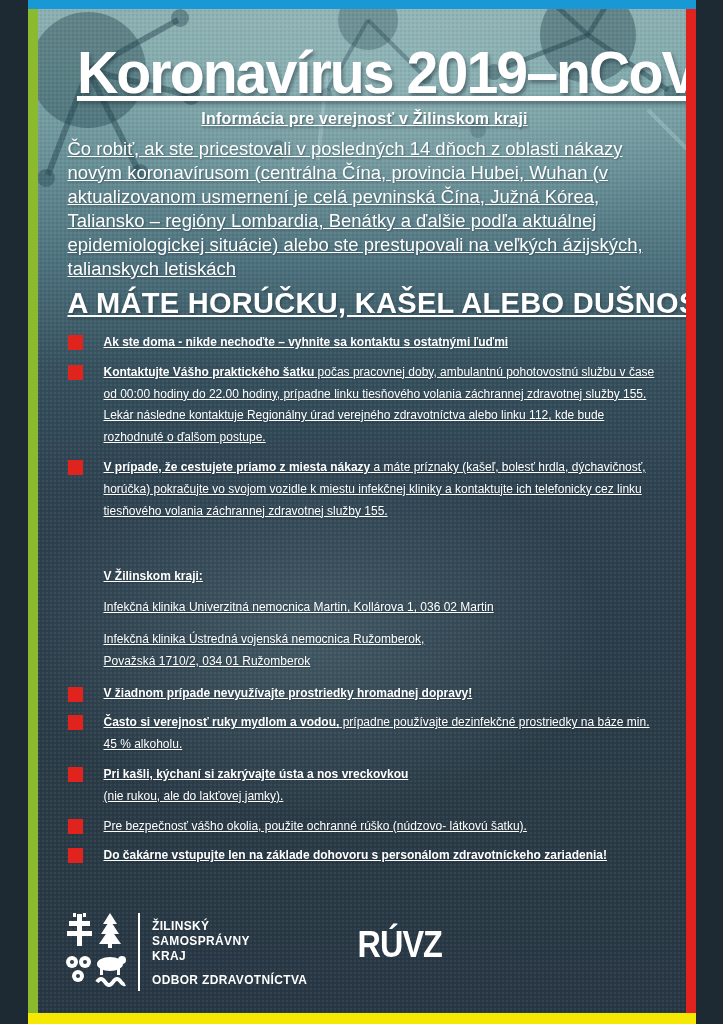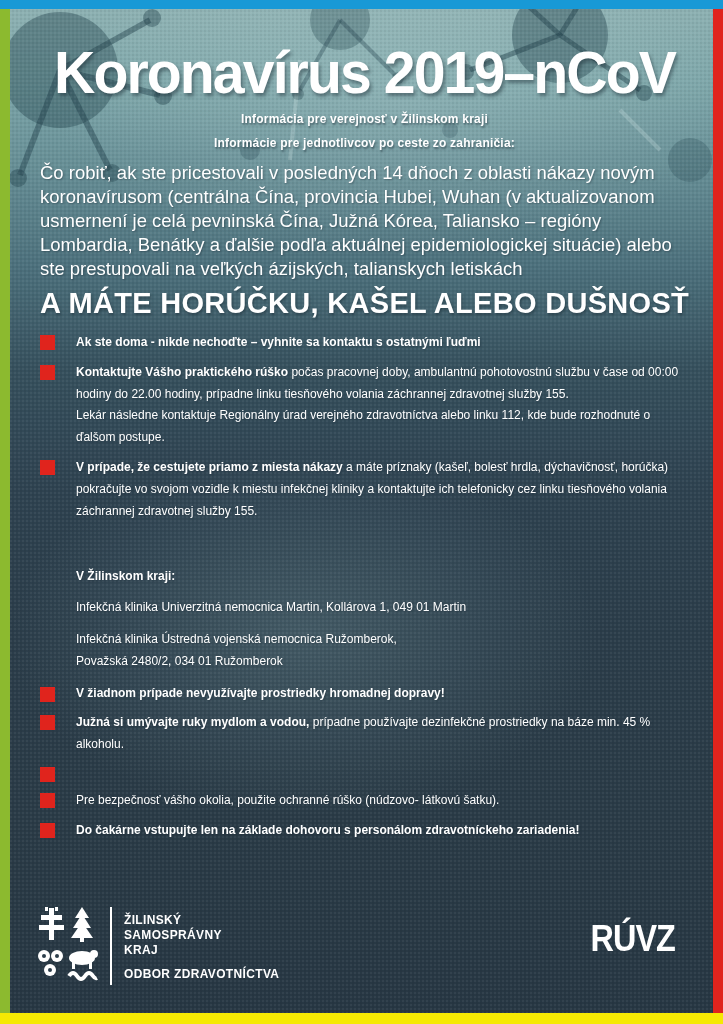--- a/index.html
+++ b/index.html
@@ -1,29 +1,30 @@
 <!DOCTYPE html>
 <html><head>
 <meta charset="utf-8">
 <style>
   * { margin:0; padding:0; box-sizing:border-box; }
   html,body { background:#1d2a33; }
   .page {
     position:relative;
-    width:723px; height:1024px;
+    width:668px; height:1024px;
     margin:0 auto;
     overflow:hidden;
     font-family:"Liberation Sans", sans-serif;
     color:#ffffff;
     background:
       radial-gradient(ellipse 420px 260px at 42% 62%, rgba(150,190,195,0.22), rgba(150,190,195,0) 70%),
       radial-gradient(ellipse 500px 220px at 55% 10%, rgba(220,240,240,0.18), rgba(220,240,240,0) 70%),
       linear-gradient(180deg,
         #8fb2b3 0%, #7da6a9 8%, #678f96 16%, #4c707c 26%,
         #36505d 36%, #2e4250 48%, #2b3d4a 62%, #2a3b47 80%, #273743 100%);
+    text-decoration: underline;
   }
   
   .page::after {
     content:""; position:absolute; inset:0; pointer-events:none;
     background-image:conic-gradient(rgba(255,255,255,0.05) 25%, transparent 0 50%, rgba(0,0,0,0.05) 0 75%, transparent 0);
     background-size:4px 4px;
   }
   
   .top-bar   { position:absolute; top:0; left:0; width:100%; height:9px;  z-index:5; }
   .left-stripe  { position:absolute; top:9px; left:0;  width:10px; bottom:11px; z-index:5; }
@@ -37,21 +38,21 @@
 
   header { text-align:center; }
   .title {
     margin-top:39px;
     font-size:59px; font-weight:bold; letter-spacing:-2px;
     transform:scaleX(0.97); transform-origin:center;
     text-shadow:2px 3px 4px rgba(20,35,45,0.45);
     white-space:nowrap;
   }
   .subtitle {
-    font-size:12px; font-weight:bold; line-height:24px;
+    font-size:16px; font-weight:bold; line-height:24px;
     text-shadow:1px 2px 2px rgba(20,35,45,0.5);
     letter-spacing:0.2px;
   }
 
   .intro-paragraph {
     margin-top:6px;
     font-size:18.5px; line-height:24px;
     max-width:660px;
     text-shadow:1px 1px 2px rgba(20,35,45,0.4);
   }
@@ -72,22 +73,22 @@
     white-space:pre-line;
     max-width:625px;
     text-shadow:1px 1px 2px rgba(20,35,45,0.35);
   }
   .indent { padding-left:36px;margin-top:44px; }
   .region-title { font-weight:bold; margin-top:6px; margin-bottom:9px; }
   .clinic { margin-bottom:10px; }
   .after-region { margin-top:2px;align-items:center; }
 
   footer {
-    position:absolute; left:36px; right:30px; bottom:38px; z-index:3;
-    display:flex; align-items:center; justify-content:space-between;gap:28px;
+    position:absolute; left:36px; right:30px; bottom:32px; z-index:3;
+    display:flex; align-items:center; justify-content:flex-start;gap:28px;
   }
   .logo-block { display:flex; align-items:center; }
   .coat { width:62px; height:80px; margin-right:12px; }
   .logo-divider { width:2px; height:78px; background:#ffffff; margin-right:12px; }
   .logo-text { font-weight:bold; letter-spacing:0.4px; }
   .logo-line { font-size:13px; line-height:15px; transform:scaleX(0.92); transform-origin:left; }
   .logo-dept { margin-top:9px; font-size:13px; line-height:15px; transform:scaleX(0.92); transform-origin:left; }
   .ruvz {
     font-size:36px; font-weight:bold; letter-spacing:-1px;
     transform:scaleX(0.9); transform-origin:right;
@@ -141,65 +142,66 @@
   <div class="top-bar" style="background:#1899d6"></div>
   <div class="left-stripe" style="background:#8cba2f"></div>
   <div class="right-stripe" style="background:#e0241d"></div>
   <div class="bottom-stripe" style="background:#f5e903"></div>
 
   <div class="content">
 
     <header>
       <h1 class="title">Koronavírus 2019–nCoV</h1>
       <div class="subtitle">Informácia pre verejnosť v Žilinskom kraji</div>
-      <div class="subtitle">Informácie pre jednotlivcov po ceste zo zahraničia:</div>
     </header>
 
     <section>
       <p class="intro-paragraph">Čo robiť, ak ste pricestovali v posledných 14 dňoch z oblasti nákazy novým koronavírusom (centrálna Čína, provincia Hubei, Wuhan (v aktualizovanom usmernení je celá pevninská Čína, Južná Kórea, Taliansko – regióny Lombardia, Benátky a ďalšie podľa aktuálnej epidemiologickej situácie) alebo ste prestupovali na veľkých ázijských, talianskych letiskách</p>
       <h2 class="fever-heading">A MÁTE HORÚČKU, KAŠEL ALEBO DUŠNOSŤ</h2>
     </section>
 
     <section class="bullet-list">
 
       <div class="bullet-row">
         <span class="bullet-square" style="background:#e0241d"></span>
         <p class="bullet-text"><b>Ak ste doma -  nikde nechoďte – vyhnite sa kontaktu s ostatnými ľuďmi</b><span></span></p>
       </div>
 
       <div class="bullet-row">
         <span class="bullet-square" style="background:#e0241d"></span>
-        <p class="bullet-text"><b>Kontaktujte Vášho praktického rúško</b><span> počas pracovnej doby, ambulantnú pohotovostnú službu v čase od 00:00 hodiny do 22.00 hodiny, prípadne linku tiesňového volania záchrannej zdravotnej služby 155.
+        <p class="bullet-text"><b>Kontaktujte Vášho praktického šatku</b><span> počas pracovnej doby, ambulantnú pohotovostnú službu v čase od 00:00 hodiny do 22.00 hodiny, prípadne linku tiesňového volania záchrannej zdravotnej služby 155.
 Lekár následne kontaktuje Regionálny úrad verejného zdravotníctva alebo linku 112, kde bude rozhodnuté o ďalšom postupe.</span></p>
       </div>
 
       <div class="bullet-row">
         <span class="bullet-square" style="background:#e0241d"></span>
         <p class="bullet-text"><b>V prípade, že cestujete priamo z miesta nákazy</b><span> a máte príznaky (kašeľ, bolesť hrdla, dýchavičnosť, horúčka) pokračujte vo svojom vozidle k miestu infekčnej kliniky a kontaktujte ich telefonicky cez linku tiesňového volania záchrannej zdravotnej služby 155.</span></p>
       </div>
 
       <div class="indent">
         <p class="plain-text region-title">V Žilinskom kraji:</p>
-        <p class="plain-text clinic">Infekčná klinika Univerzitná nemocnica Martin, Kollárova 1, 049 01 Martin</p>
+        <p class="plain-text clinic">Infekčná klinika Univerzitná nemocnica Martin, Kollárova 1, 036 02 Martin</p>
         <p class="plain-text clinic">Infekčná klinika Ústredná vojenská nemocnica Ružomberok,
-Považská 2480/2, 034 01 Ružomberok</p>
+Považská 1710/2, 034 01 Ružomberok</p>
       </div>
 
       <div class="bullet-row after-region">
         <span class="bullet-square" style="background:#e0241d"></span>
         <p class="bullet-text"><b>V žiadnom prípade  nevyužívajte prostriedky hromadnej dopravy!</b><span></span></p>
       </div>
 
       <div class="bullet-row">
         <span class="bullet-square" style="background:#e0241d"></span>
-        <p class="bullet-text"><b>Južná si umývajte ruky mydlom a vodou,</b><span> prípadne používajte dezinfekčné prostriedky na báze min. 45 % alkoholu.</span></p>
-      </div>
-
-      <div class="bullet-row">
-        <span class="bullet-square" style="background:#e0241d"></span>
+        <p class="bullet-text"><b>Často si verejnosť ruky mydlom a vodou,</b><span> prípadne používajte dezinfekčné prostriedky na báze min. 45 % alkoholu.</span></p>
+      </div>
+
+      <div class="bullet-row">
+        <span class="bullet-square" style="background:#e0241d"></span>
+        <p class="bullet-text"><b>Pri kašli, kýchaní si zakrývajte ústa a nos vreckovkou</b><span>
+(nie rukou, ale do lakťovej jamky).</span></p>
       </div>
 
       <div class="bullet-row">
         <span class="bullet-square" style="background:#e0241d"></span>
         <p class="bullet-text"><b></b><span>Pre bezpečnosť vášho okolia, použite ochranné rúško (núdzovo- látkovú šatku).</span></p>
       </div>
 
       <div class="bullet-row">
         <span class="bullet-square" style="background:#e0241d"></span>
         <p class="bullet-text"><b>Do čakárne vstupujte len na základe dohovoru s personálom zdravotníckeho zariadenia!</b><span></span></p>

